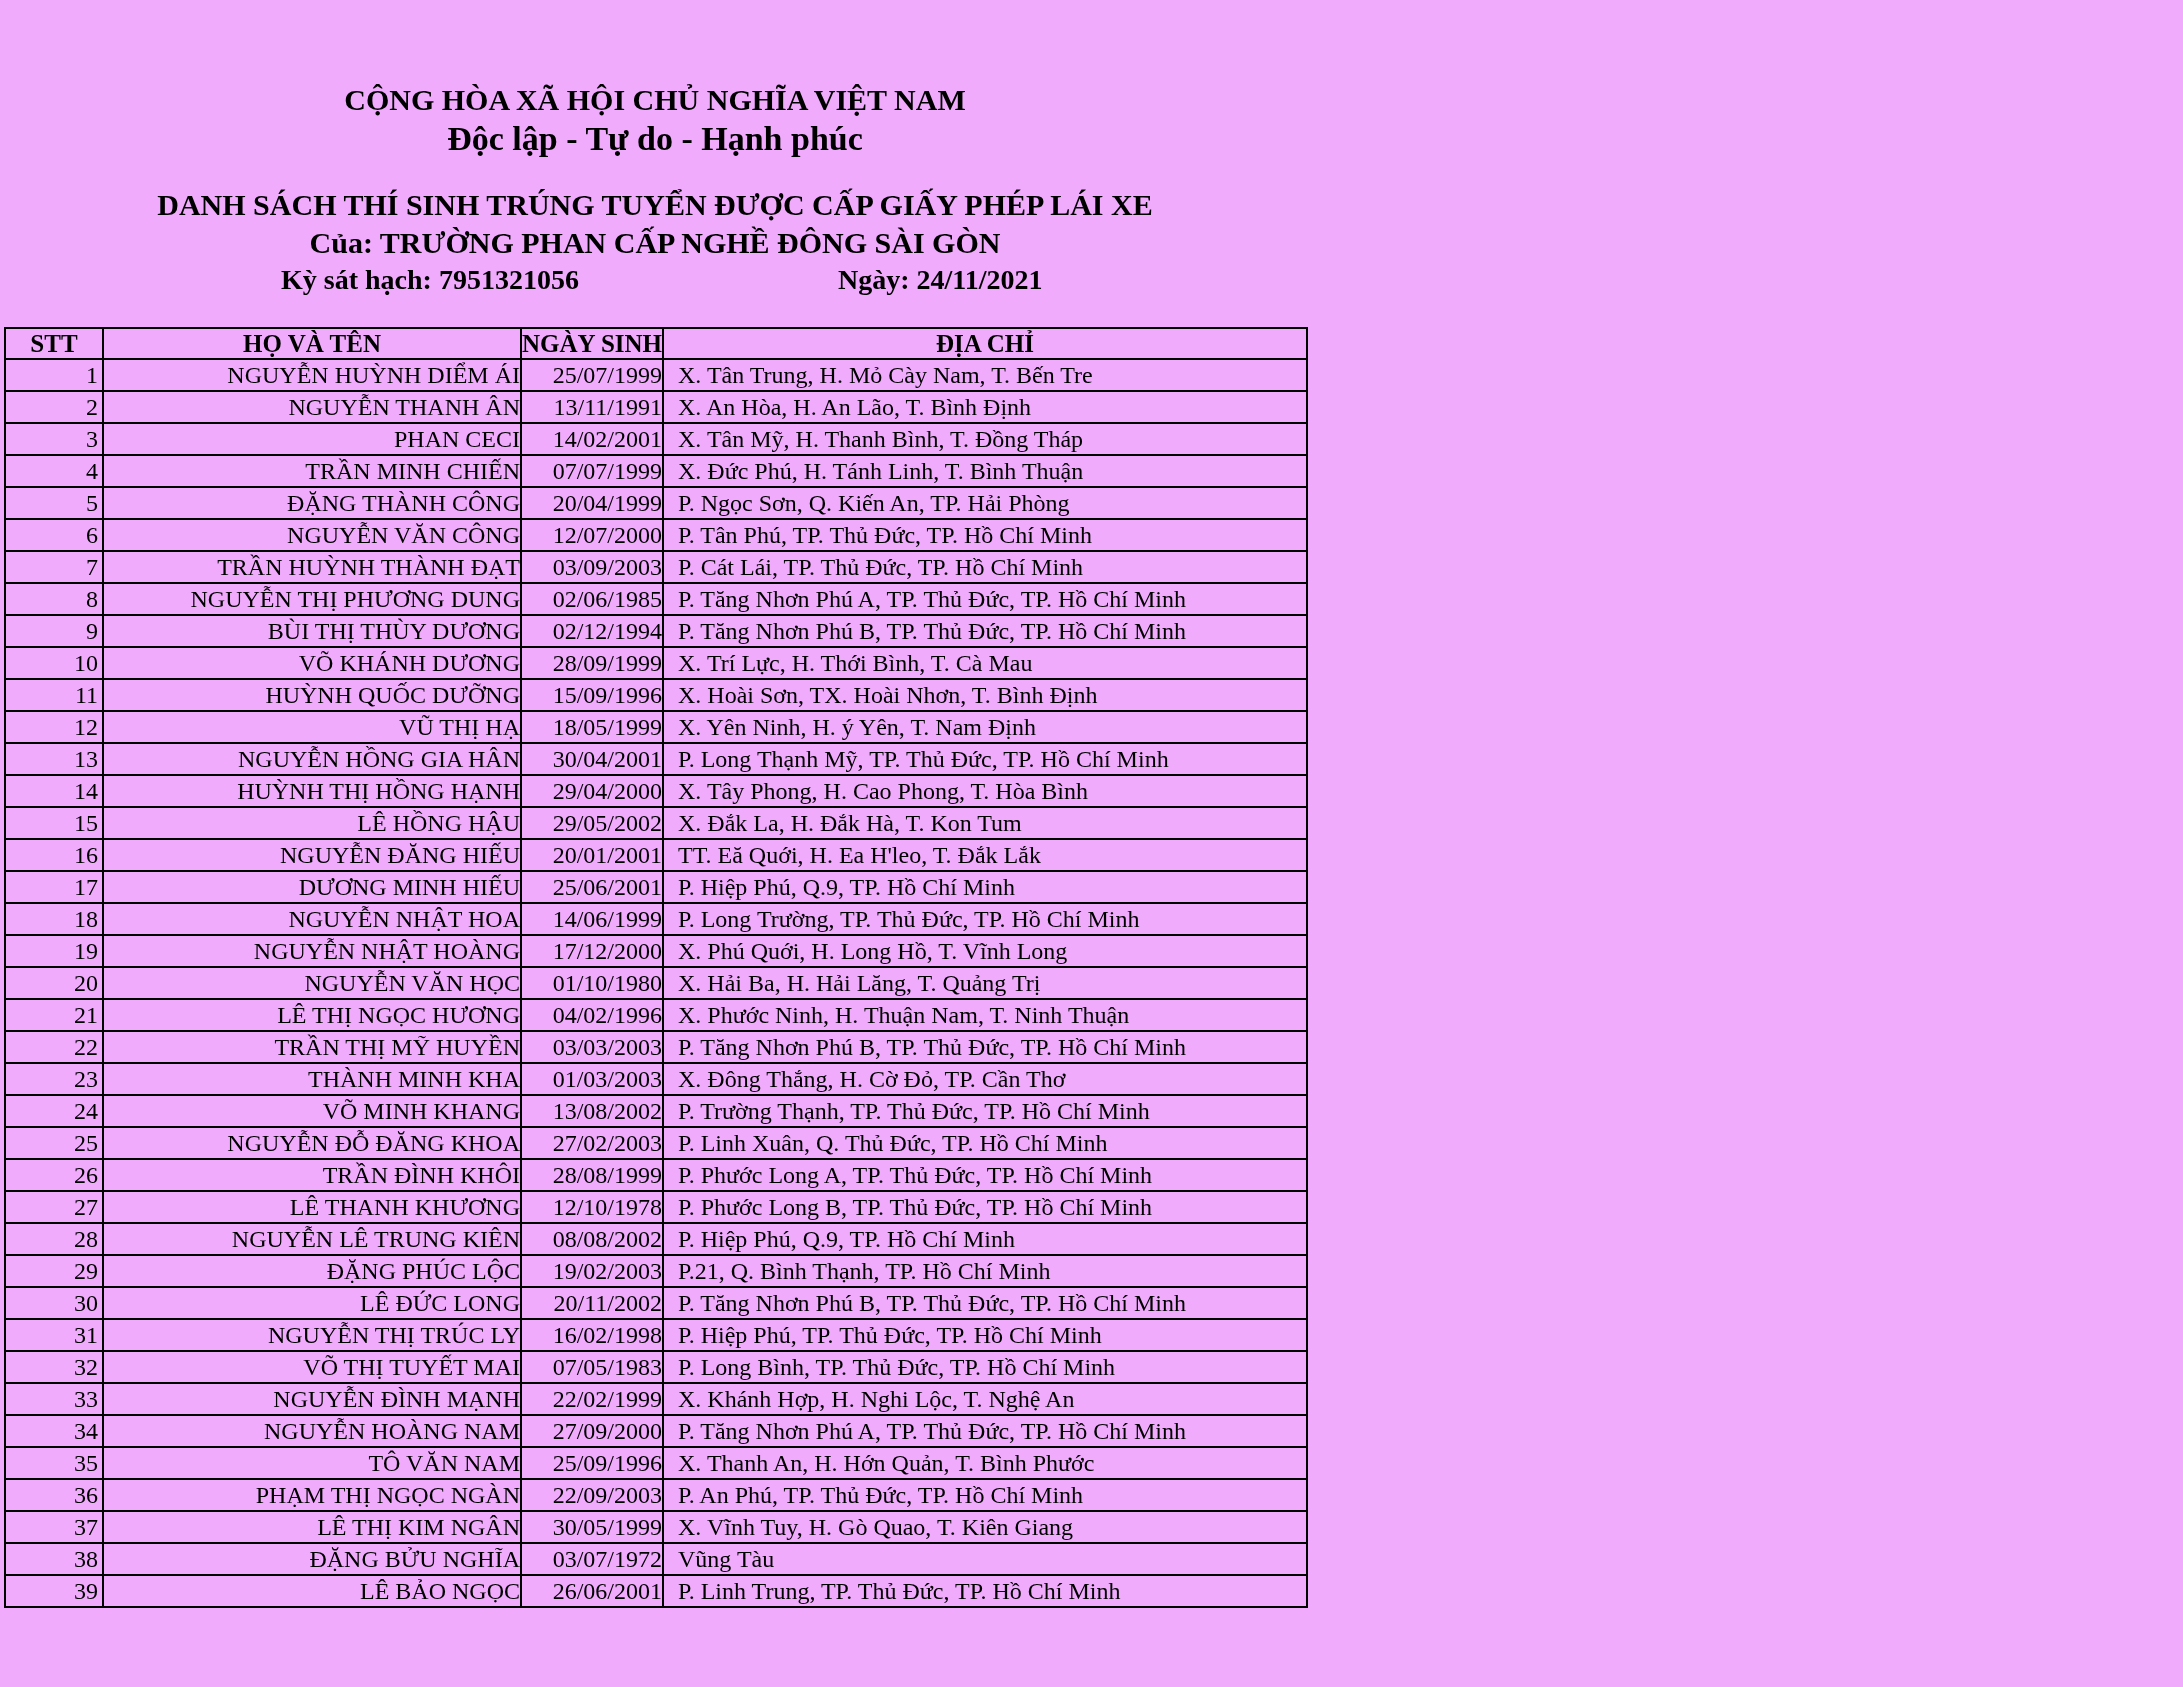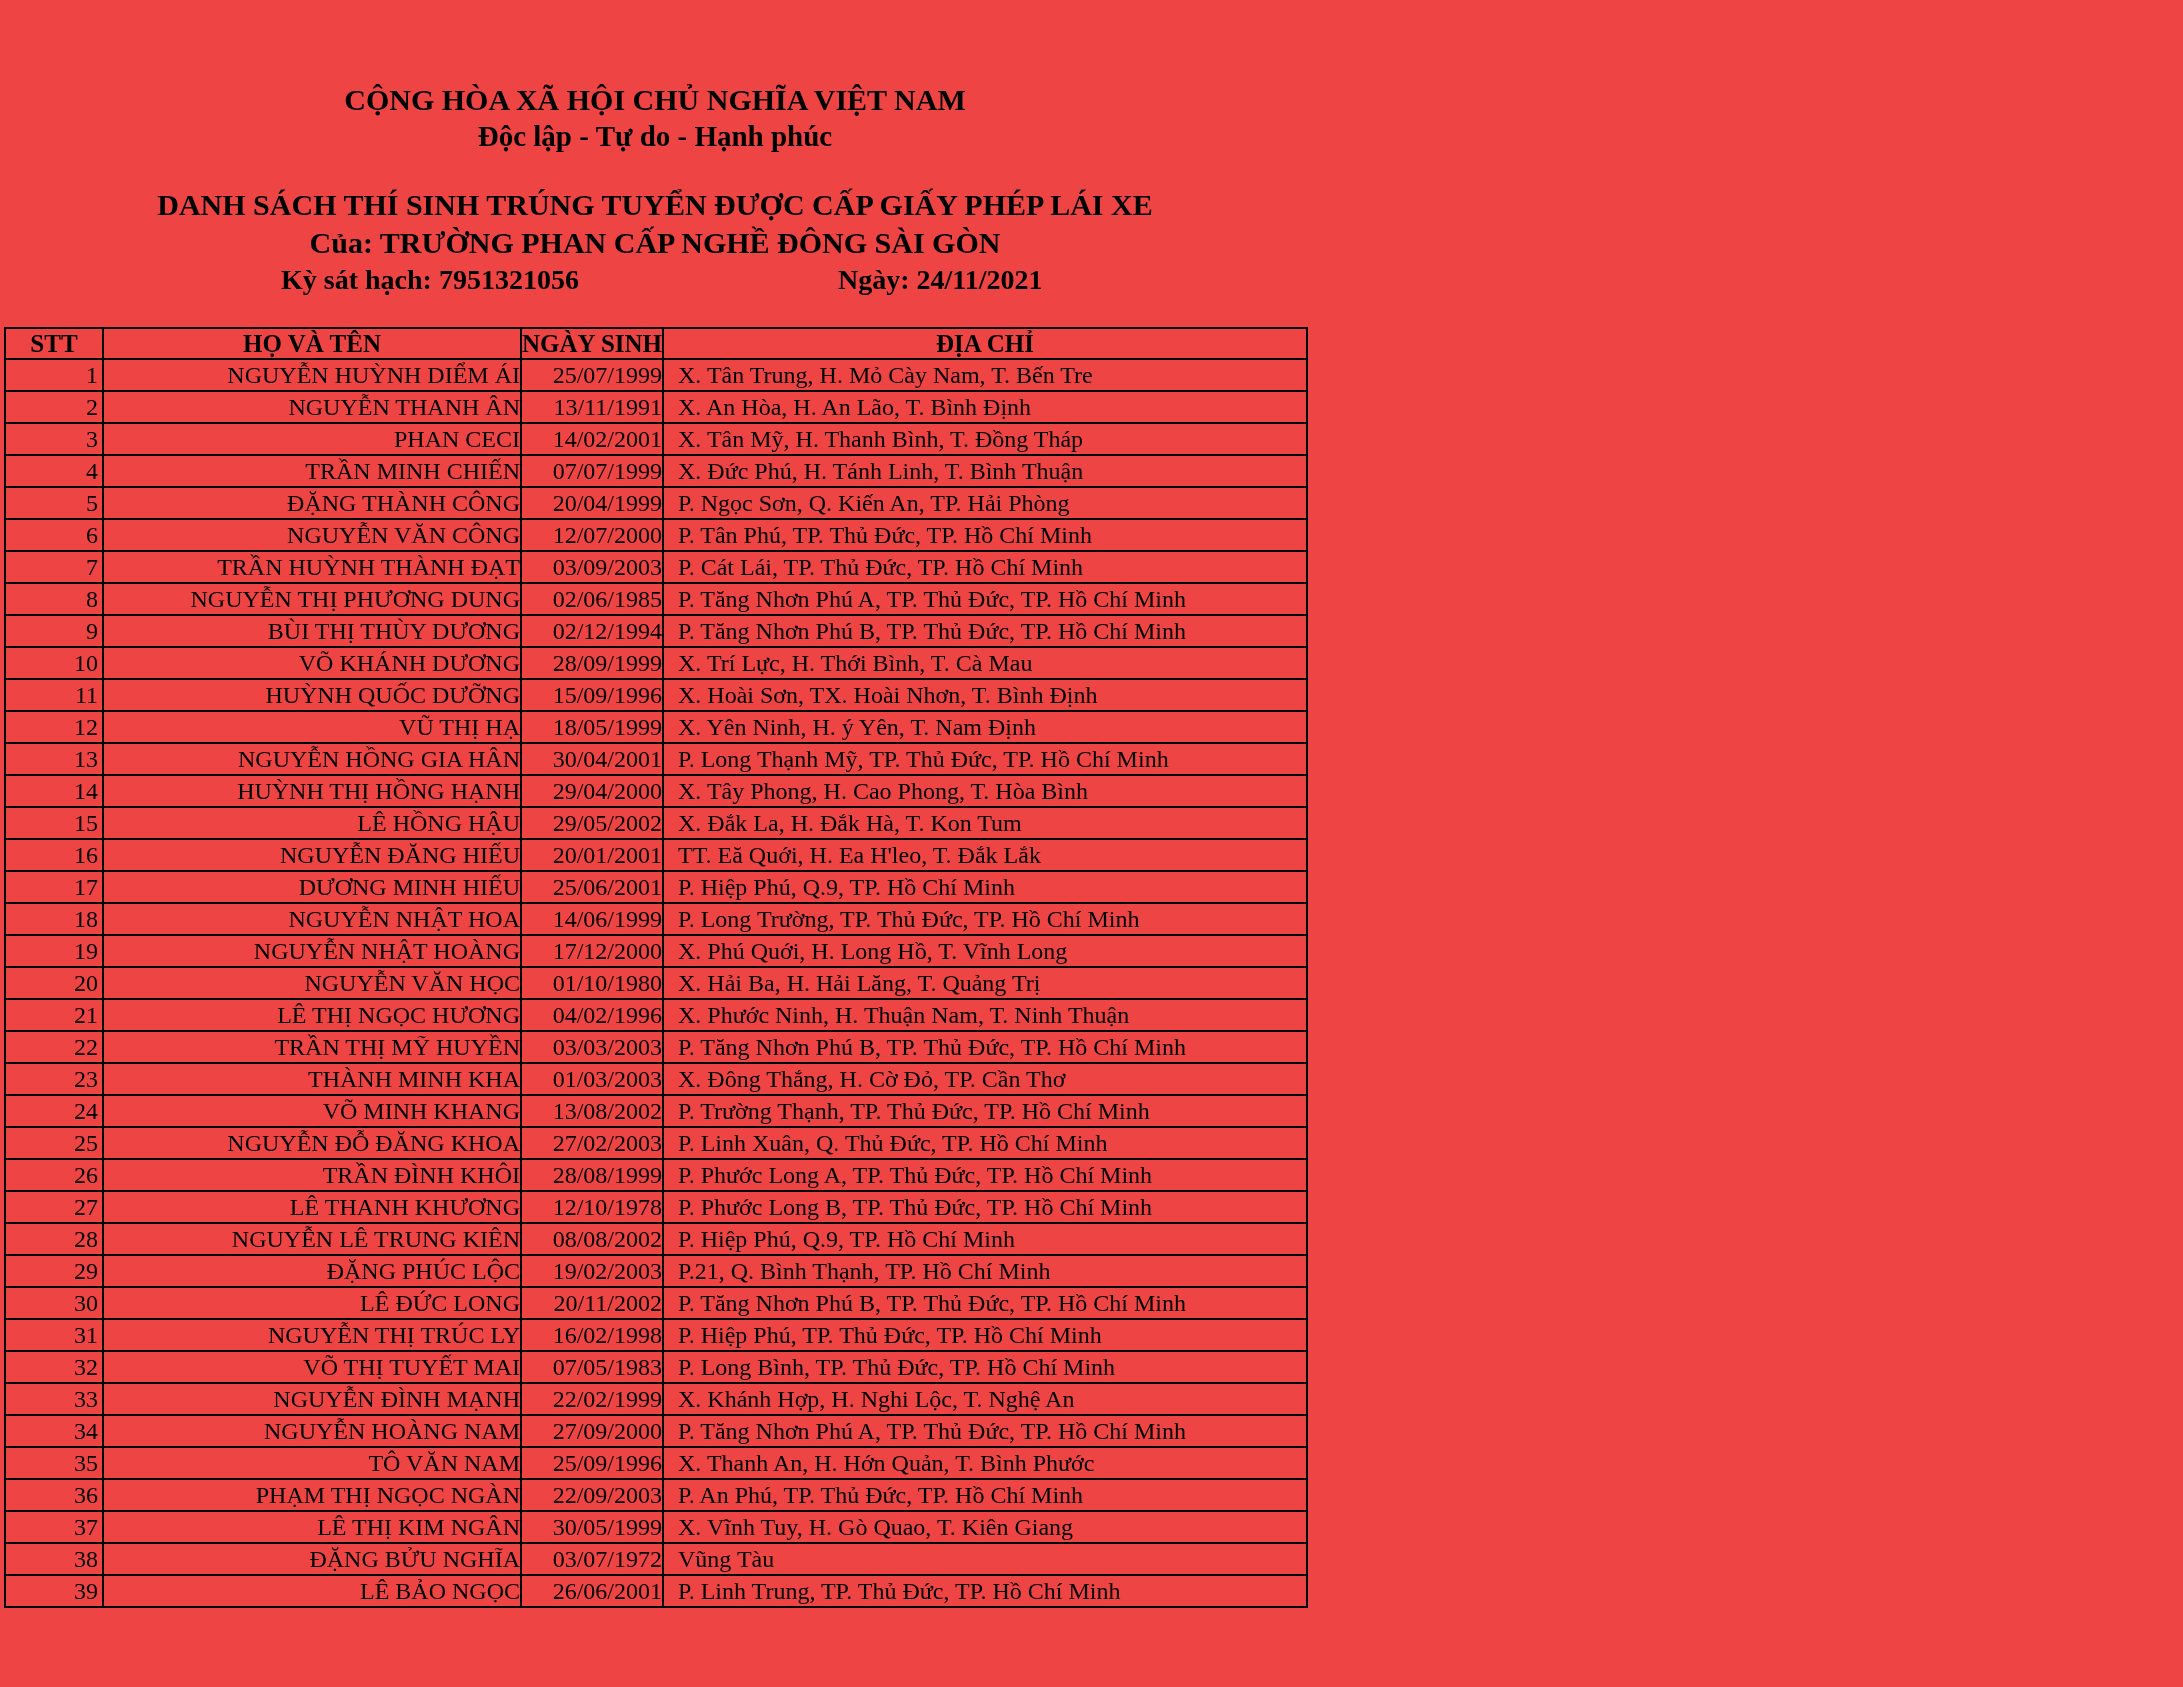--- a/index.html
+++ b/index.html
@@ -4,35 +4,35 @@
 <style>
   html, body {
     margin: 0;
     padding: 0;
     background: #ffffff;
   }
   .page {
     position: relative;
     width: 2183px;
     height: 1687px;
-    background: #ef4444;
+    background: #f0abfc;
     color: #000000;
     font-family: "Liberation Serif", "DejaVu Serif", serif;
     overflow: hidden;
   }
   .center-line {
     position: absolute;
     left: 4px;
     width: 1302px;
     text-align: center;
     font-weight: bold;
     white-space: nowrap;
   }
   .nat-title    { top: 83px; font-size: 30px; }
-  .nat-motto    { top: 120px; font-size: 29px; }
+  .nat-motto    { top: 120px; font-size: 34px; }
   .doc-title    { top: 188px; font-size: 30px; }
   .doc-subtitle { top: 226px; font-size: 30px; }
   .meta-item {
     position: absolute;
     top: 264px;
     font-size: 28px;
     font-weight: bold;
     white-space: nowrap;
   }
   .meta-session { left: 281px; }

